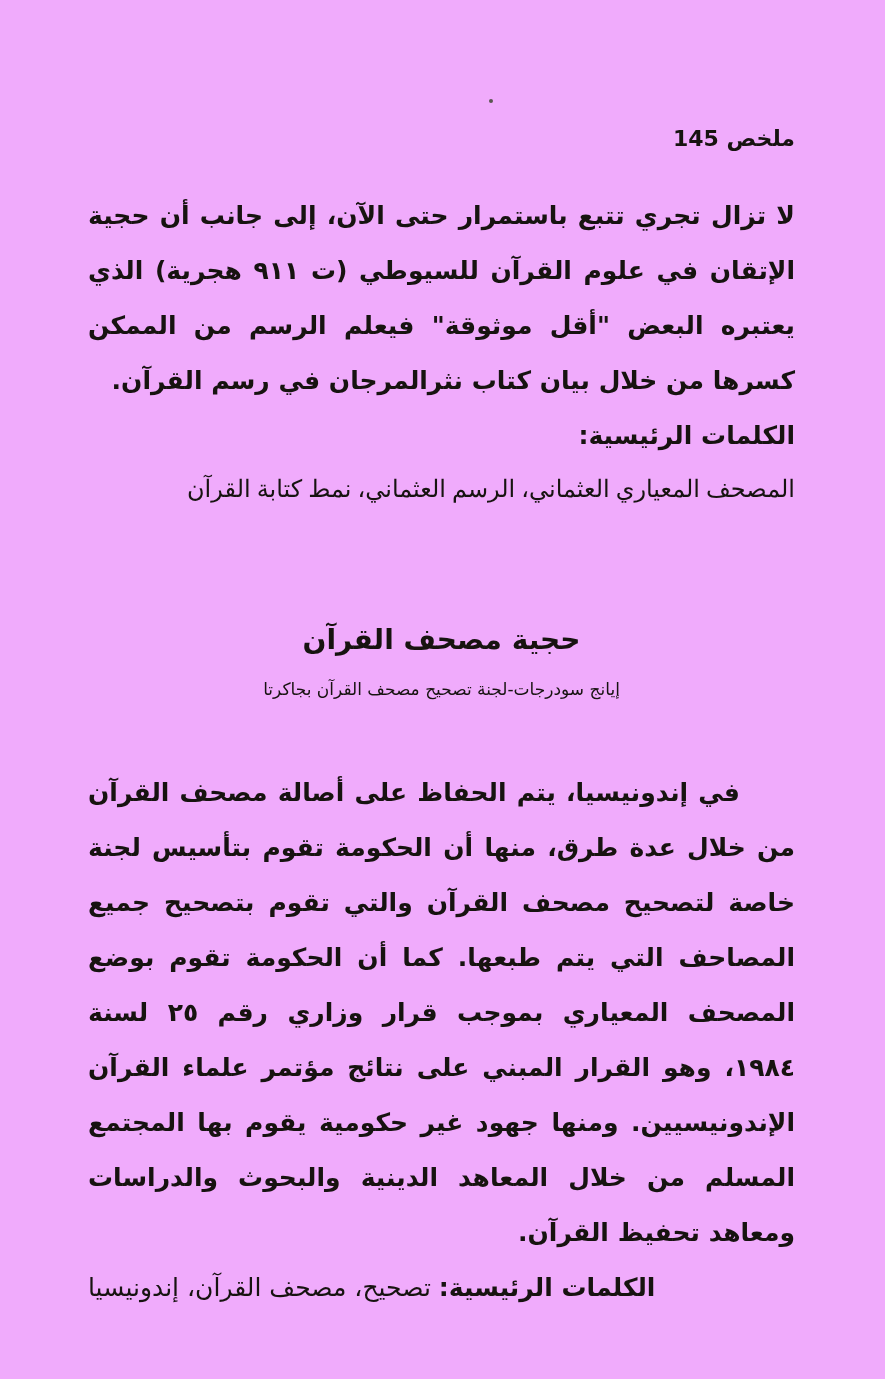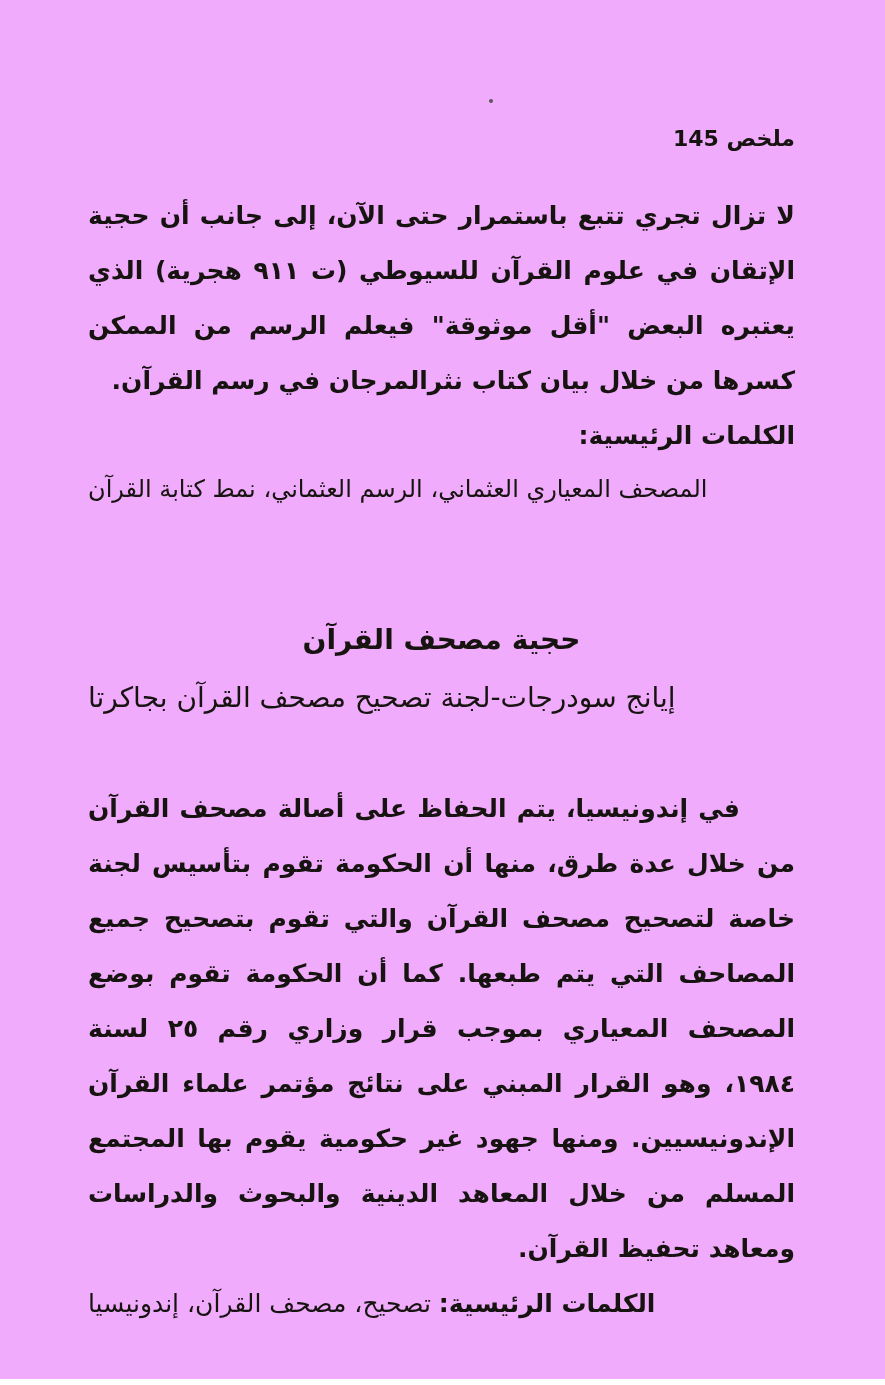--- a/index.html
+++ b/index.html
@@ -49,32 +49,33 @@
     font-size: 25px;
     line-height: 2.2;
     font-weight: bold;
     margin: 0;
     text-align: right;
   }
   .kw-line {
     font-size: 24px;
     line-height: 2.2;
     margin: 0;
-    text-align: left;
+    text-align: right;
+    font-family: Liberation Serif, serif;
   }
   .title {
     font-size: 28px;
     font-weight: bold;
     text-align: center;
     margin: 104px 0 0 0;
     line-height: 1.4;
   }
   .byline {
-    font-size: 28px;
-    text-align: left;
+    font-size: 17px;
+    text-align: center;
     margin: 18px 0 0 0;
     line-height: 1.5;
   }
   .body-par.second {
     margin-top: 62px;
   }
   .kw-inline {
     font-size: 25px;
     line-height: 2.2;
     margin: 0;

